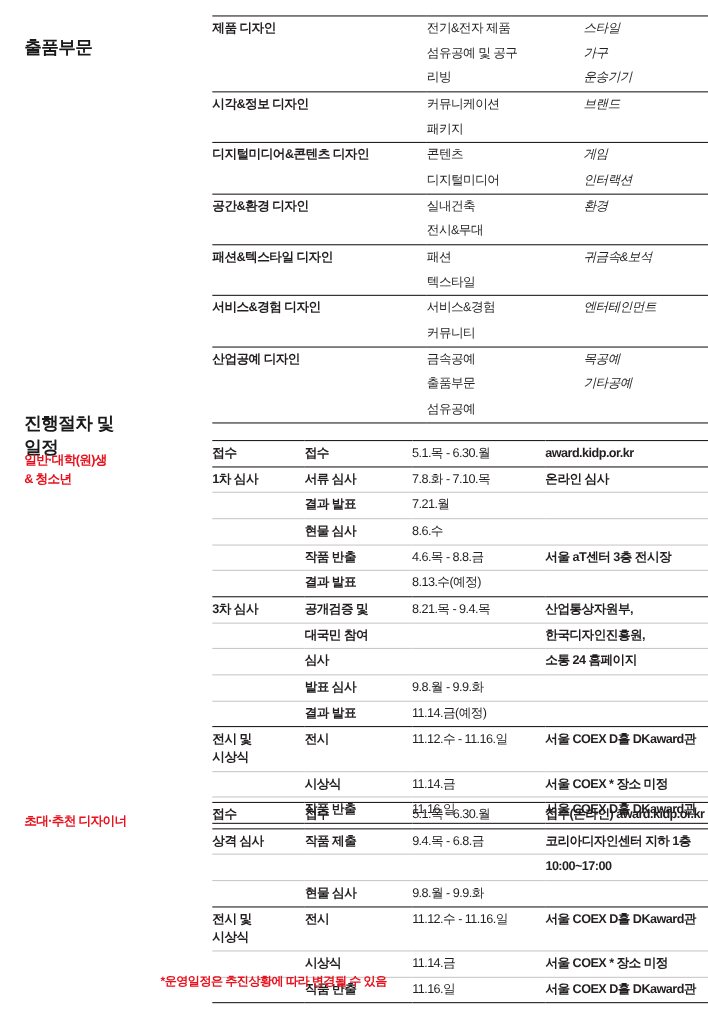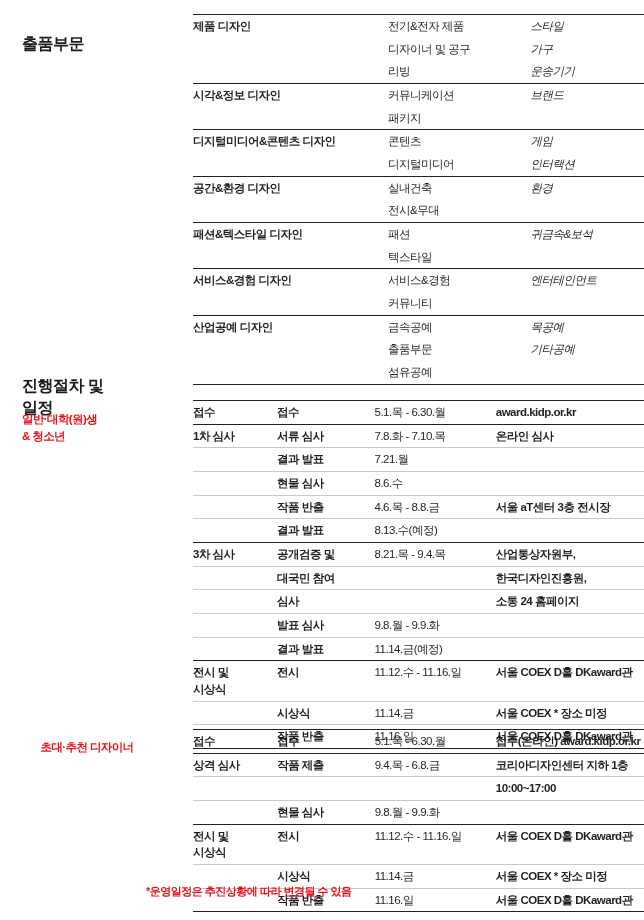--- a/index.html
+++ b/index.html
@@ -35,21 +35,21 @@
 
   .sect-sub {
     position: absolute;
     font-size: 11.5px;
     font-weight: bold;
     color: #e8111c;
     letter-spacing: -0.6px;
     line-height: 1.5;
   }
   #sub-general { left: 22px; top: 411px; width: 120px; }
-  #sub-invited { left: 22px; top: 739px; width: 130px; text-align: center; }
+  #sub-invited { left: 22px; top: 739px; width: 130px; }
 
   
   table.tbl {
     position: absolute;
     border-collapse: collapse;
     font-size: 11.5px;
     letter-spacing: -0.5px;
     margin-left: 47px;
   }
   table.tbl td {
@@ -97,21 +97,21 @@
 
   <table class="tbl" id="tbl-categories">
     <tbody>
         <tr class="rule-top">
           <td class="c1">제품 디자인</td>
           <td class="c2">전기&amp;전자 제품</td>
           <td class="c3">스타일</td>
         </tr>
         <tr>
           <td class="c1"></td>
-          <td class="c2">디자이너 및 공구</td>
+          <td class="c2">섬유공예 및 공구</td>
           <td class="c3">가구</td>
         </tr>
         <tr>
           <td class="c1"></td>
           <td class="c2">리빙</td>
           <td class="c3">운송기기</td>
         </tr>
         <tr class="rule-top">
           <td class="c1">시각&amp;정보 디자인</td>
           <td class="c2">커뮤니케이션</td>

